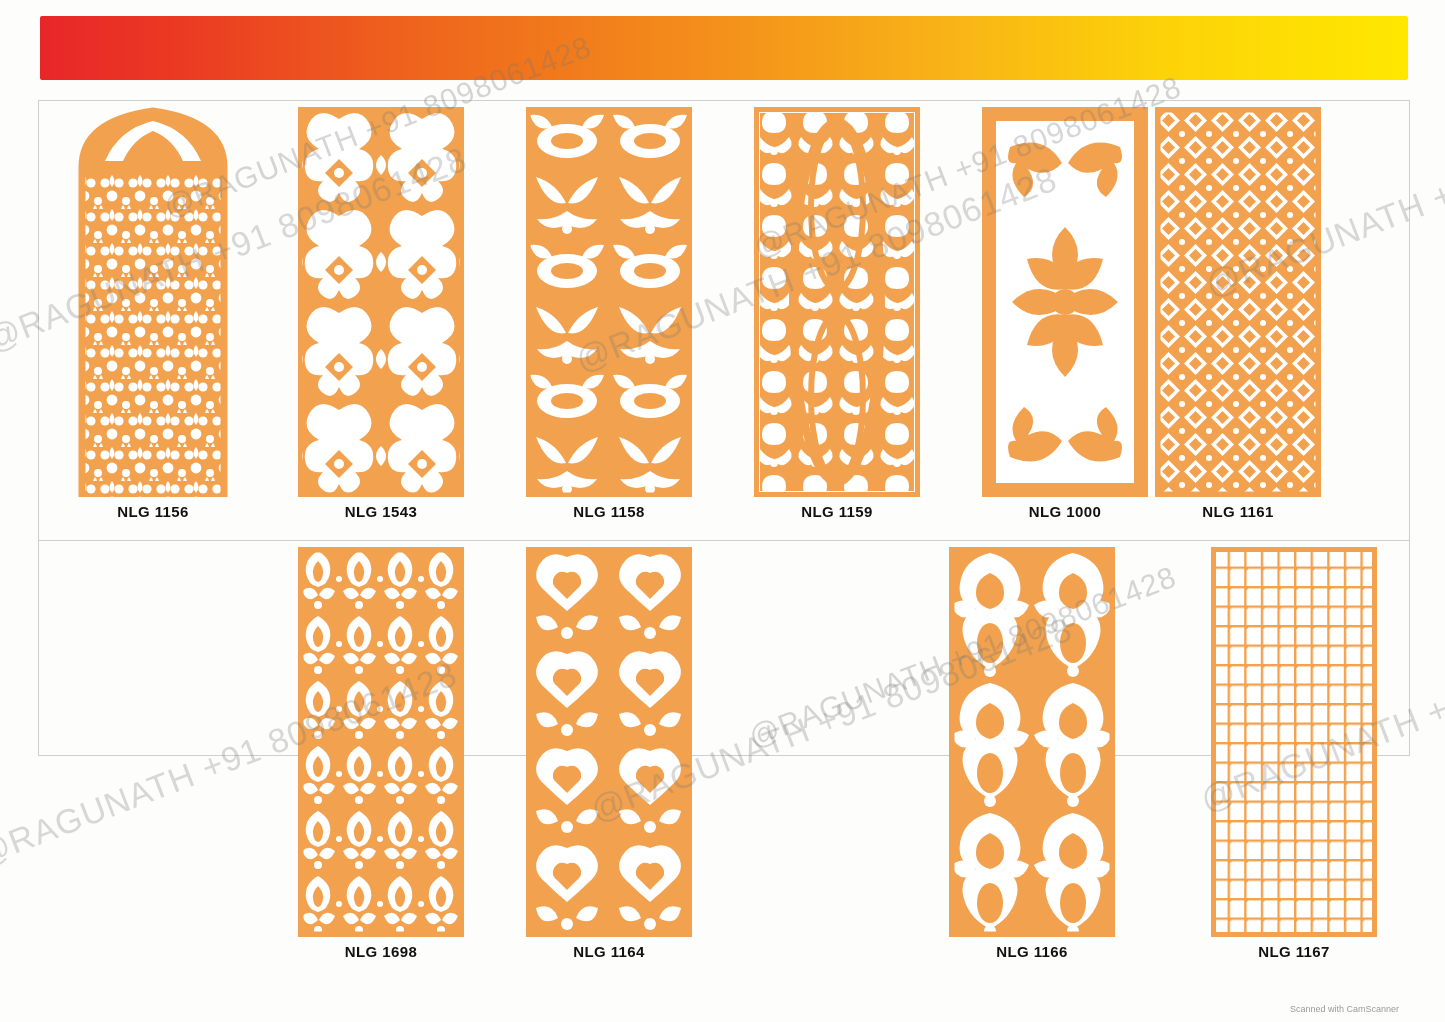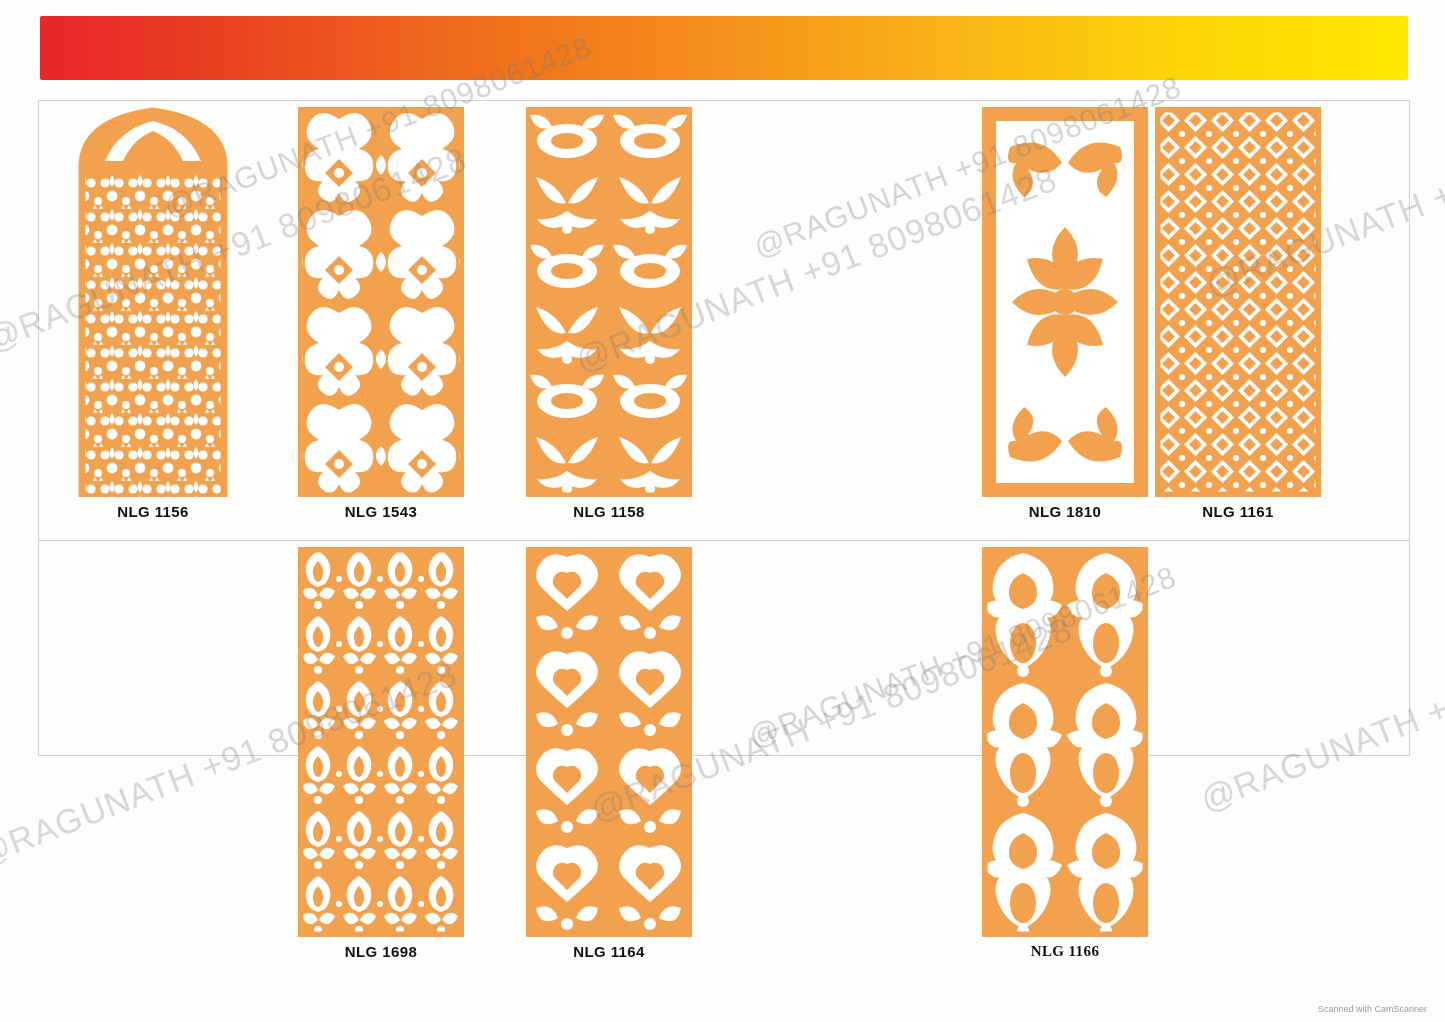--- a/index.html
+++ b/index.html
@@ -92,21 +92,21 @@
     white-space: nowrap;
     pointer-events: none;
     letter-spacing: 1px;
   }
   .wm-big {
     font-size: 34px;
     color: rgba(120,120,120,0.28);
   }
   .scanner-note {
     position: absolute;
-    right: 18px;
+    right: 46px;
     bottom: 8px;
     font-size: 9px;
     color: #9a9a9a;
   }
 </style>
 </head>
 <body>
 
 <div class="page">
 
@@ -184,20 +184,41 @@
                 <circle cx="41" cy="122" r="5" fill="#fff"></circle>
               </pattern>
             </defs>
             <rect x="4" y="4" width="158" height="382" fill="url(#p1158)"></rect>
             <rect x="1.5" y="1.5" width="163" height="387" fill="none" stroke="#f2a24e" stroke-width="6"></rect>
           </svg>
         </div>
         <div class="caption">NLG 1158</div>
       </div>
 
+      <div class="cell" style="left:684px;width:228px;">
+        <div class="panel-wrap">
+          <svg class="panel" viewBox="0 0 166 390" preserveAspectRatio="none">
+            <defs>
+              <pattern id="p1159" width="41" height="52" patternUnits="userSpaceOnUse">
+                <rect width="41" height="52" fill="#f2a24e"></rect>
+                <path d="M20 4 q-12 0 -12 12 q0 10 12 10 q12 0 12 -10 q0 -12 -12 -12z" fill="#fff"></path>
+                <path d="M6 30 q-6 8 2 14 q8 6 12 -4 q-8 -2 -14 -10z" fill="#fff"></path>
+                <path d="M35 30 q6 8 -2 14 q-8 6 -12 -4 q8 -2 14 -10z" fill="#fff"></path>
+                <circle cx="20" cy="44" r="4" fill="#fff"></circle>
+              </pattern>
+            </defs>
+            <rect x="6" y="6" width="154" height="378" fill="url(#p1159)"></rect>
+            <ellipse cx="83" cy="195" rx="44" ry="180" fill="none" stroke="#f2a24e" stroke-width="8"></ellipse>
+            <ellipse cx="83" cy="100" rx="26" ry="82" fill="none" stroke="#f2a24e" stroke-width="6"></ellipse>
+            <ellipse cx="83" cy="290" rx="26" ry="82" fill="none" stroke="#f2a24e" stroke-width="6"></ellipse>
+            <rect x="1.5" y="1.5" width="163" height="387" fill="none" stroke="#f2a24e" stroke-width="7"></rect>
+          </svg>
+        </div>
+        <div class="caption">NLG 1159</div>
+      </div>
 
       <div class="cell" style="left:912px;width:228px;">
         <div class="panel-wrap">
           <svg class="panel" viewBox="0 0 166 390" preserveAspectRatio="none">
             <rect x="0" y="0" width="166" height="390" fill="#f2a24e"></rect>
             <rect x="14" y="14" width="138" height="362" fill="#fff"></rect>
             <g fill="#f2a24e">
               <path d="M83 120 q-26 26 0 58 q26 -32 0 -58z"></path>
               <path d="M83 270 q-26 -26 0 -58 q26 32 0 58z"></path>
               <path d="M30 195 q26 -26 58 0 q-32 26 -58 0z"></path>
@@ -207,21 +228,21 @@
               <path d="M45 238 q32 6 46 -28 q-36 -12 -46 28z"></path>
               <path d="M121 238 q-32 6 -46 -28 q36 -12 46 28z"></path>
               <circle cx="83" cy="195" r="13"></circle>
               <path d="M28 40 q34 -14 52 16 q-14 16 -34 6 q12 18 -4 28 q-18 -18 -8 -34 q-12 2 -6 -16z"></path>
               <path d="M138 40 q-34 -14 -52 16 q14 16 34 6 q-12 18 4 28 q18 -18 8 -34 q12 2 6 -16z"></path>
               <path d="M28 350 q34 14 52 -16 q-14 -16 -34 -6 q12 -18 -4 -28 q-18 18 -8 34 q-12 -2 -6 16z"></path>
               <path d="M138 350 q-34 14 -52 -16 q14 -16 34 -6 q-12 -18 4 -28 q18 18 8 34 q12 -2 6 16z"></path>
             </g>
           </svg>
         </div>
-        <div class="caption">NLG 1810</div>
+        <div class="caption">NLG 1000</div>
       </div>
 
       <div class="cell" style="left:1084px;width:230px;">
         <div class="panel-wrap">
           <svg class="panel" viewBox="0 0 166 390" preserveAspectRatio="none">
             <defs>
               <pattern id="p1161" width="27" height="27" patternUnits="userSpaceOnUse">
                 <rect width="27" height="27" fill="#f2a24e"></rect>
                 <path d="M13.5 2 L25 13.5 L13.5 25 L2 13.5 Z" fill="#fff"></path>
                 <path d="M13.5 7 L20 13.5 L13.5 20 L7 13.5 Z" fill="#f2a24e"></path>
@@ -278,41 +299,58 @@
               </pattern>
             </defs>
             <rect x="5" y="5" width="156" height="380" fill="url(#p1164)"></rect>
             <rect x="2" y="2" width="162" height="386" fill="none" stroke="#f2a24e" stroke-width="7"></rect>
           </svg>
         </div>
         <div class="caption">NLG 1164</div>
       </div>
 
 
-      <div class="cell" style="left:912px;width:228px;font-family:Liberation Serif, serif;">
+      <div class="cell" style="left:879px;width:228px;">
         <div class="panel-wrap">
           <svg class="panel" viewBox="0 0 166 390" preserveAspectRatio="none">
             <defs>
               <pattern id="p1166" width="83" height="130" patternUnits="userSpaceOnUse">
                 <rect width="83" height="130" fill="#f2a24e"></rect>
                 <path d="M41 6 q-26 6 -30 30 q-3 20 16 26 q-18 10 -12 30 q6 20 26 30 q20 -10 26 -30 q6 -20 -12 -30 q19 -6 16 -26 q-4 -24 -30 -30z" fill="#fff"></path>
                 <path d="M41 26 q-14 6 -14 20 q0 12 14 16 q14 -4 14 -16 q0 -14 -14 -20z" fill="#f2a24e"></path>
                 <ellipse cx="41" cy="96" rx="13" ry="20" fill="#f2a24e"></ellipse>
                 <path d="M2 58 q18 -12 26 8 q-18 12 -26 -8z" fill="#fff"></path>
                 <path d="M80 58 q-18 -12 -26 8 q18 12 26 -8z" fill="#fff"></path>
                 <circle cx="41" cy="124" r="6" fill="#fff"></circle>
               </pattern>
             </defs>
             <rect x="5" y="5" width="156" height="380" fill="url(#p1166)"></rect>
             <rect x="2" y="2" width="162" height="386" fill="none" stroke="#f2a24e" stroke-width="7"></rect>
           </svg>
         </div>
         <div class="caption">NLG 1166</div>
       </div>
 
+      <div class="cell" style="left:1140px;width:230px;">
+        <div class="panel-wrap">
+          <svg class="panel" viewBox="0 0 166 390" preserveAspectRatio="none">
+            <defs>
+              <pattern id="p1167" width="16.6" height="19.5" patternUnits="userSpaceOnUse">
+                <rect width="16.6" height="19.5" fill="#ffffff"></rect>
+                <path d="M0 0 h16.6 v2.4 h-16.6z" fill="#f2a24e"></path>
+                <path d="M0 0 v19.5 h2.4 v-19.5z" fill="#f2a24e"></path>
+                <circle cx="1.2" cy="1.2" r="2.9" fill="#f2a24e"></circle>
+              </pattern>
+            </defs>
+            <rect x="4" y="4" width="158" height="382" fill="url(#p1167)"></rect>
+            <rect x="2" y="2" width="162" height="386" fill="none" stroke="#f2a24e" stroke-width="6"></rect>
+          </svg>
+        </div>
+        <div class="caption">NLG 1167</div>
+      </div>
     </div>
   </div>
 
   <div class="wm wm-big" style="left:-30px;top:230px;">@RAGUNATH +91 8098061428</div>
   <div class="wm" style="left:150px;top:110px;">@RAGUNATH +91 8098061428</div>
   <div class="wm wm-big" style="left:560px;top:250px;">@RAGUNATH +91 8098061428</div>
   <div class="wm" style="left:740px;top:150px;">@RAGUNATH +91 8098061428</div>
   <div class="wm wm-big" style="left:1190px;top:175px;">@RAGUNATH +91 8098061428</div>
   <div class="wm wm-big" style="left:-40px;top:745px;">@RAGUNATH +91 8098061428</div>
   <div class="wm wm-big" style="left:575px;top:700px;">@RAGUNATH +91 8098061428</div>

